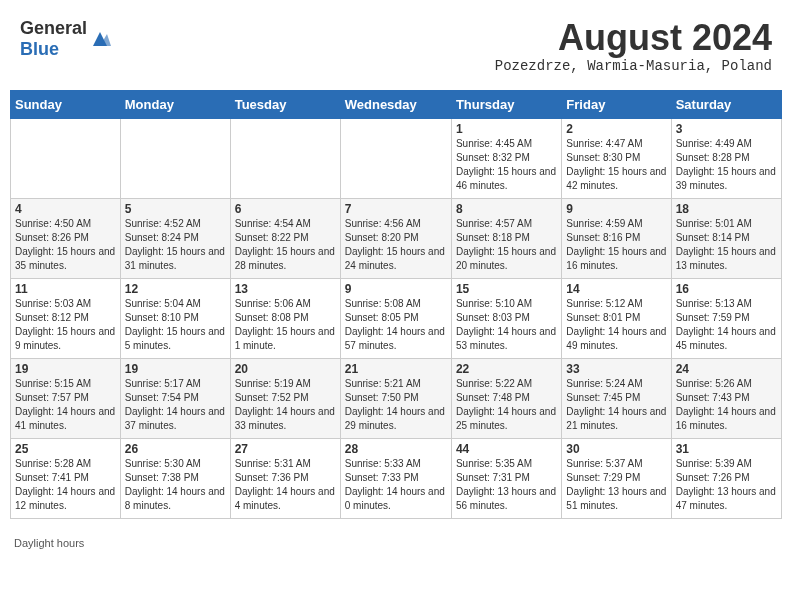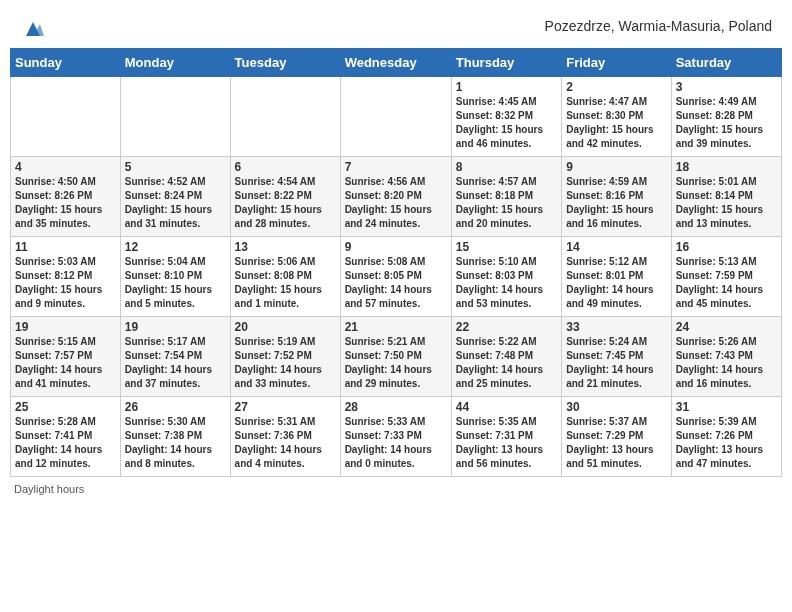--- a/index.html
+++ b/index.html
@@ -41,25 +41,26 @@
     .month-year {
       font-size: 36px;
       font-weight: bold;
       color: #333;
       line-height: 1.1;
     }
     .location {
       font-size: 14px;
       color: #333;
       font-weight: normal;
+      font-family: Liberation Mono, monospace;
     }
     .calendar {
       width: 100%;
       border-collapse: collapse;
-      margin-top: 4px;
+      margin-top: 12px;
       font-size: 11px;
     }
     .calendar th {
       background-color: #2a6db5;
       color: #fff;
       padding: 6px 4px;
       text-align: left;
       font-size: 13px;
       font-weight: bold;
       border: 1px solid #2a6db5;
@@ -83,43 +84,47 @@
       font-weight: bold;
       font-size: 12px;
       color: #333;
       display: block;
       margin-bottom: 1px;
     }
     .day-info {
       font-size: 10px;
       color: #333;
       line-height: 1.4;
-      font-weight: bold;
     }
     .empty-cell {
       background: #fff !important;
     }
     .footer {
-      margin-top: 6px;
+      margin-top: 18px;
       font-size: 11px;
       color: #555;
       padding-left: 4px;
     }
   </style>
 </head>
 <body>
 
 <div class="header">
   <div class="logo">
+    <div>
+      <span class="logo-text-general">General</span><br>
+      <span class="logo-text-blue">Blue</span>
+    </div>
     <svg class="logo-icon" viewBox="0 0 22 22">
       <polygon points="4,18 11,4 18,18" fill="#2a6db5"></polygon>
       <polygon points="11,18 18,6 22,18" fill="#2a6db5" opacity="0.6"></polygon>
     </svg>
   </div>
   <div class="title-area">
+    <div class="month-year">August 2024</div>
     <div class="location">Pozezdrze, Warmia-Masuria, Poland</div>
   </div>
 </div>
 
 <table class="calendar">
   <thead>
     <tr>
     <th>Sunday</th>
         <th>Monday</th>
         <th>Tuesday</th>

